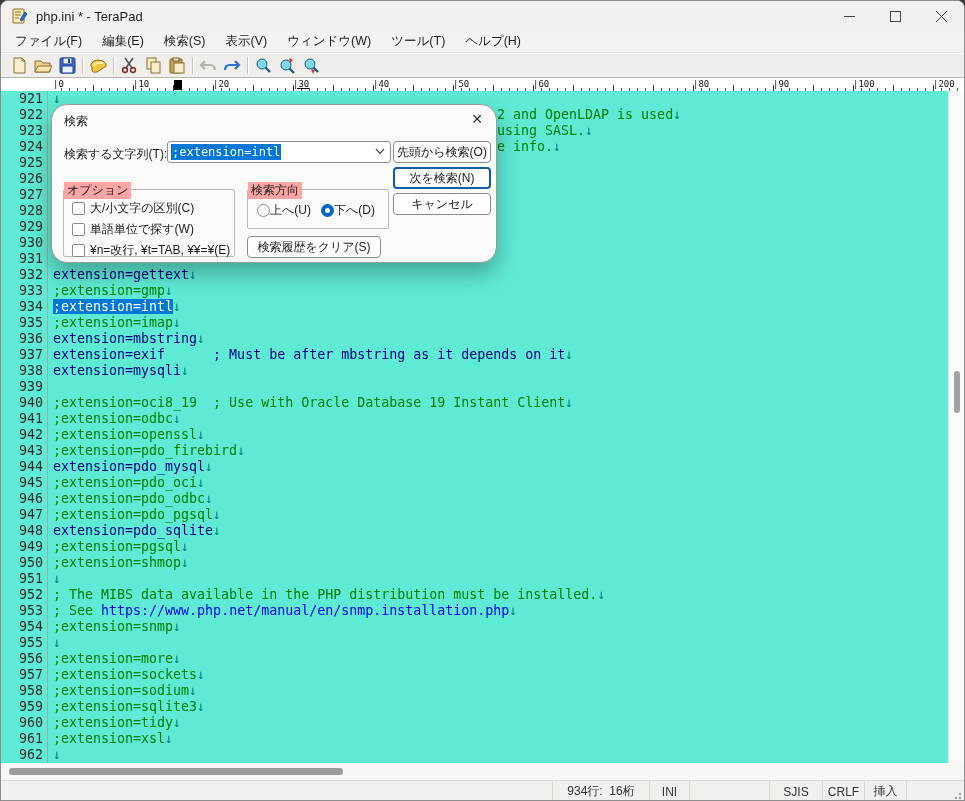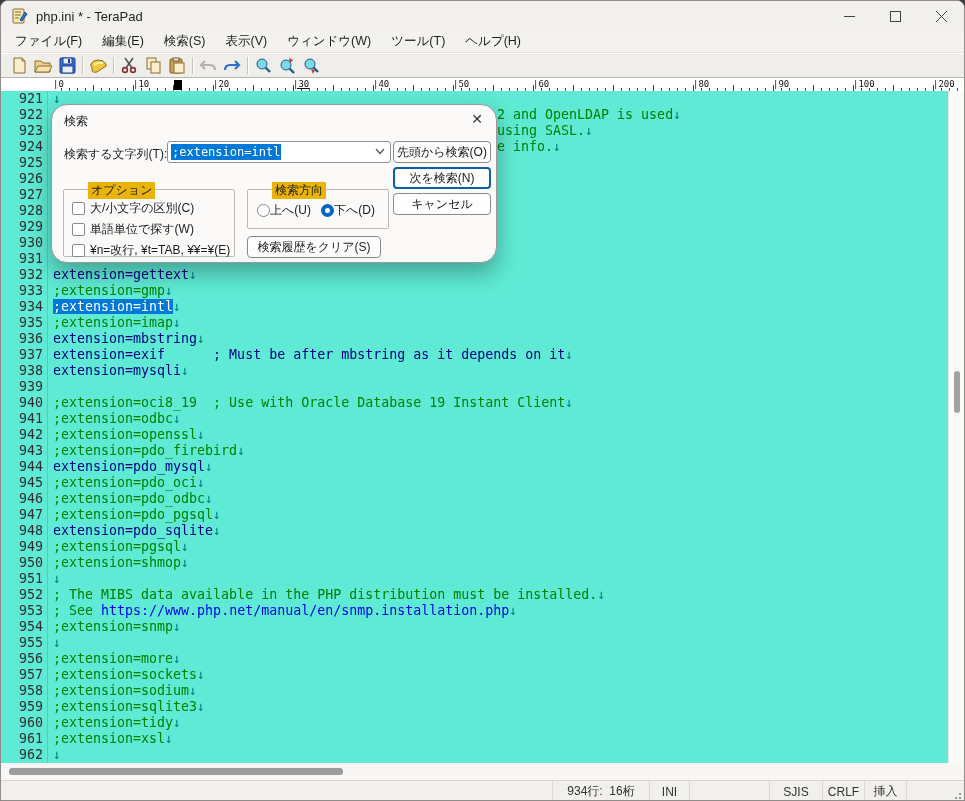--- a/index.html
+++ b/index.html
@@ -69,21 +69,21 @@
   .dlg-label { position:absolute; left:12px; top:41px; }
   .combo { position:absolute; left:115px; top:36px; width:224px; height:22px; background:#fff; border:1px solid #8f8f8f; border-radius:3px; display:flex; align-items:center; padding:0 20px 0 3px; }
   .combo-text { font:12px "DejaVu Sans Mono", monospace; background:#0078d7; color:#fff; padding:1px 1px; white-space:pre; }
   .combo-chev { position:absolute; right:5px; top:6px; }
   .dlg-btn { position:absolute; width:98px; height:22px; background:#fdfdfd; border:1px solid #8a8a8a; border-radius:4px; display:flex; align-items:center; justify-content:center; font-size:12px; }
   .btn-top { left:341px; top:36px; }
   .btn-next { left:341px; top:62px; border:2px solid #0d5ea6; }
   .btn-cancel { left:341px; top:88px; }
   .btn-clear { left:195px; top:131px; width:134px; }
   .group { position:absolute; border:1px solid #bdbab5; border-radius:2px; }
-  .group-label { position:absolute; top:-8px; left:24px; background:#eab308; padding:0 3px; }
+  .group-label { position:absolute; top:-8px; left:0; background:#fca5a5; padding:0 3px; }
   .g-options { left:11px; top:84px; width:172px; height:68px; }
   .g-dir { left:195px; top:84px; width:142px; height:40px; }
   .check-row { position:absolute; left:8px; display:flex; align-items:center; gap:5px; }
   .checkbox { width:13px; height:13px; background:#fff; border:1px solid #8a8a8a; border-radius:2px; flex:0 0 auto; }
   .radio-row { position:absolute; display:flex; align-items:center; }
   .radio { width:13px; height:13px; border-radius:50%; background:#fff; border:1px solid #8a8a8a; flex:0 0 auto; }
   .radio.checked { border:4px solid #0067c0; }
 </style>
 </head>
 <body>

